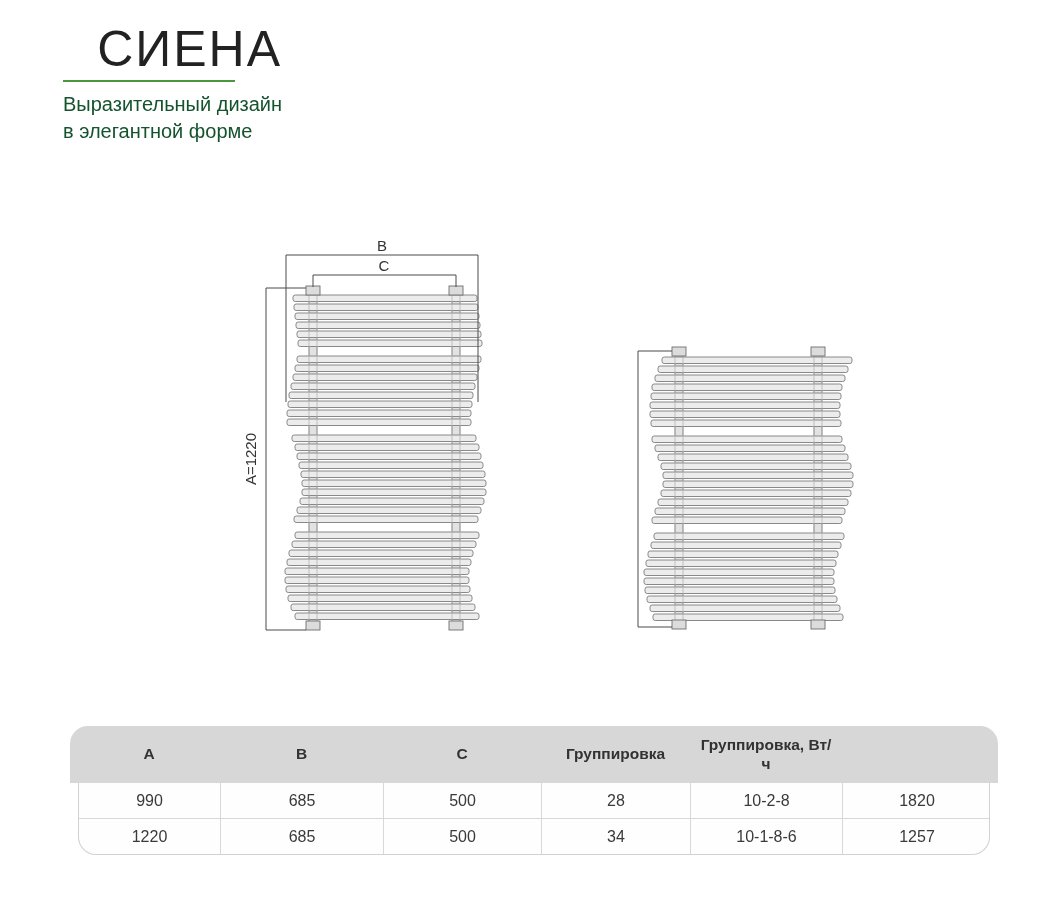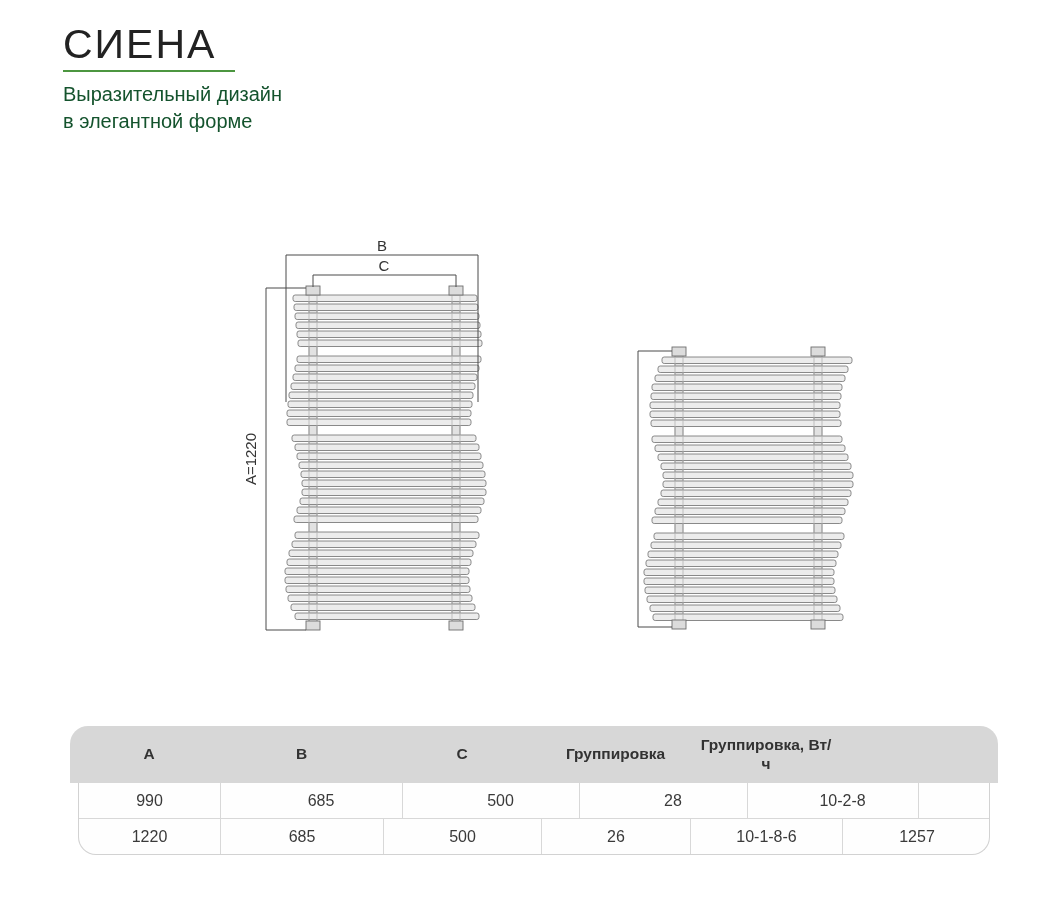--- a/index.html
+++ b/index.html
@@ -4,22 +4,22 @@
 <style>
   html,body{margin:0;padding:0;background:#f6f6f6;}
   .page{
     position:relative;width:1059px;height:898px;background:#ffffff;
     font-family:"Liberation Sans",sans-serif;color:#2b2b2b;overflow:hidden;
     margin:0 auto;
   }
   
   .title-block{position:absolute;left:63px;top:22px;}
   .title-block h1{
-    margin:0;font-size:41px;font-weight:400;letter-spacing:2px;color:#222;
-    line-height:1.1;font-family:"Liberation Sans",sans-serif;
+    margin:0;font-size:50px;font-weight:400;letter-spacing:2px;color:#222;
+    line-height:1.1;font-family:"Liberation Sans",sans-serif;text-align:right;
   }
   .underline{width:172px;height:2px;margin-top:3px;background:#4c9640;}
   .subtitle{
     margin:9px 0 0 0;font-size:20px;line-height:27px;color:#14532d;font-weight:400;
   }
   
   .rad-svg{position:absolute;}
   #rad-left{left:240px;top:232px;width:250px;height:408px;}
   #rad-right{left:628px;top:338px;width:232px;height:300px;}
   .dim{stroke:#4a4a4a;stroke-width:1;fill:none;}
@@ -40,21 +40,21 @@
     padding:0 10px;
   }
   .spec-body{
     margin:0 8px;border:1px solid #d2d2d2;border-top:none;
     border-radius:0 0 18px 18px;overflow:hidden;background:#fefefe;
   }
   .spec-row{
     display:grid;grid-template-columns:142px 163px 158px 149px 152px 148px;
     height:35px;align-items:center;border-top:1px solid #d8d8d8;
   }
-  .spec-row:first-child{border-top:none;gap:19px;}
+  .spec-row:first-child{border-top:none;}
   .spec-row .cell{
     text-align:center;font-size:16px;color:#3a3a3a;height:100%;
     display:flex;align-items:center;justify-content:center;
     border-right:1px solid #d8d8d8;
   }
   .spec-row .cell:last-child{border-right:none;}
 </style>
 </head>
 <body>
 
@@ -172,20 +172,20 @@
           <div class="cell">685</div>
           <div class="cell">500</div>
           <div class="cell">28</div>
           <div class="cell">10-2-8</div>
           <div class="cell">1820</div>
         </div>
         <div class="spec-row">
           <div class="cell">1220</div>
           <div class="cell">685</div>
           <div class="cell">500</div>
-          <div class="cell">26</div>
+          <div class="cell">34</div>
           <div class="cell">10-1-8-6</div>
           <div class="cell">1257</div>
         </div>
       </div>
   </section>
 
 </div>
 
 </body></html>

